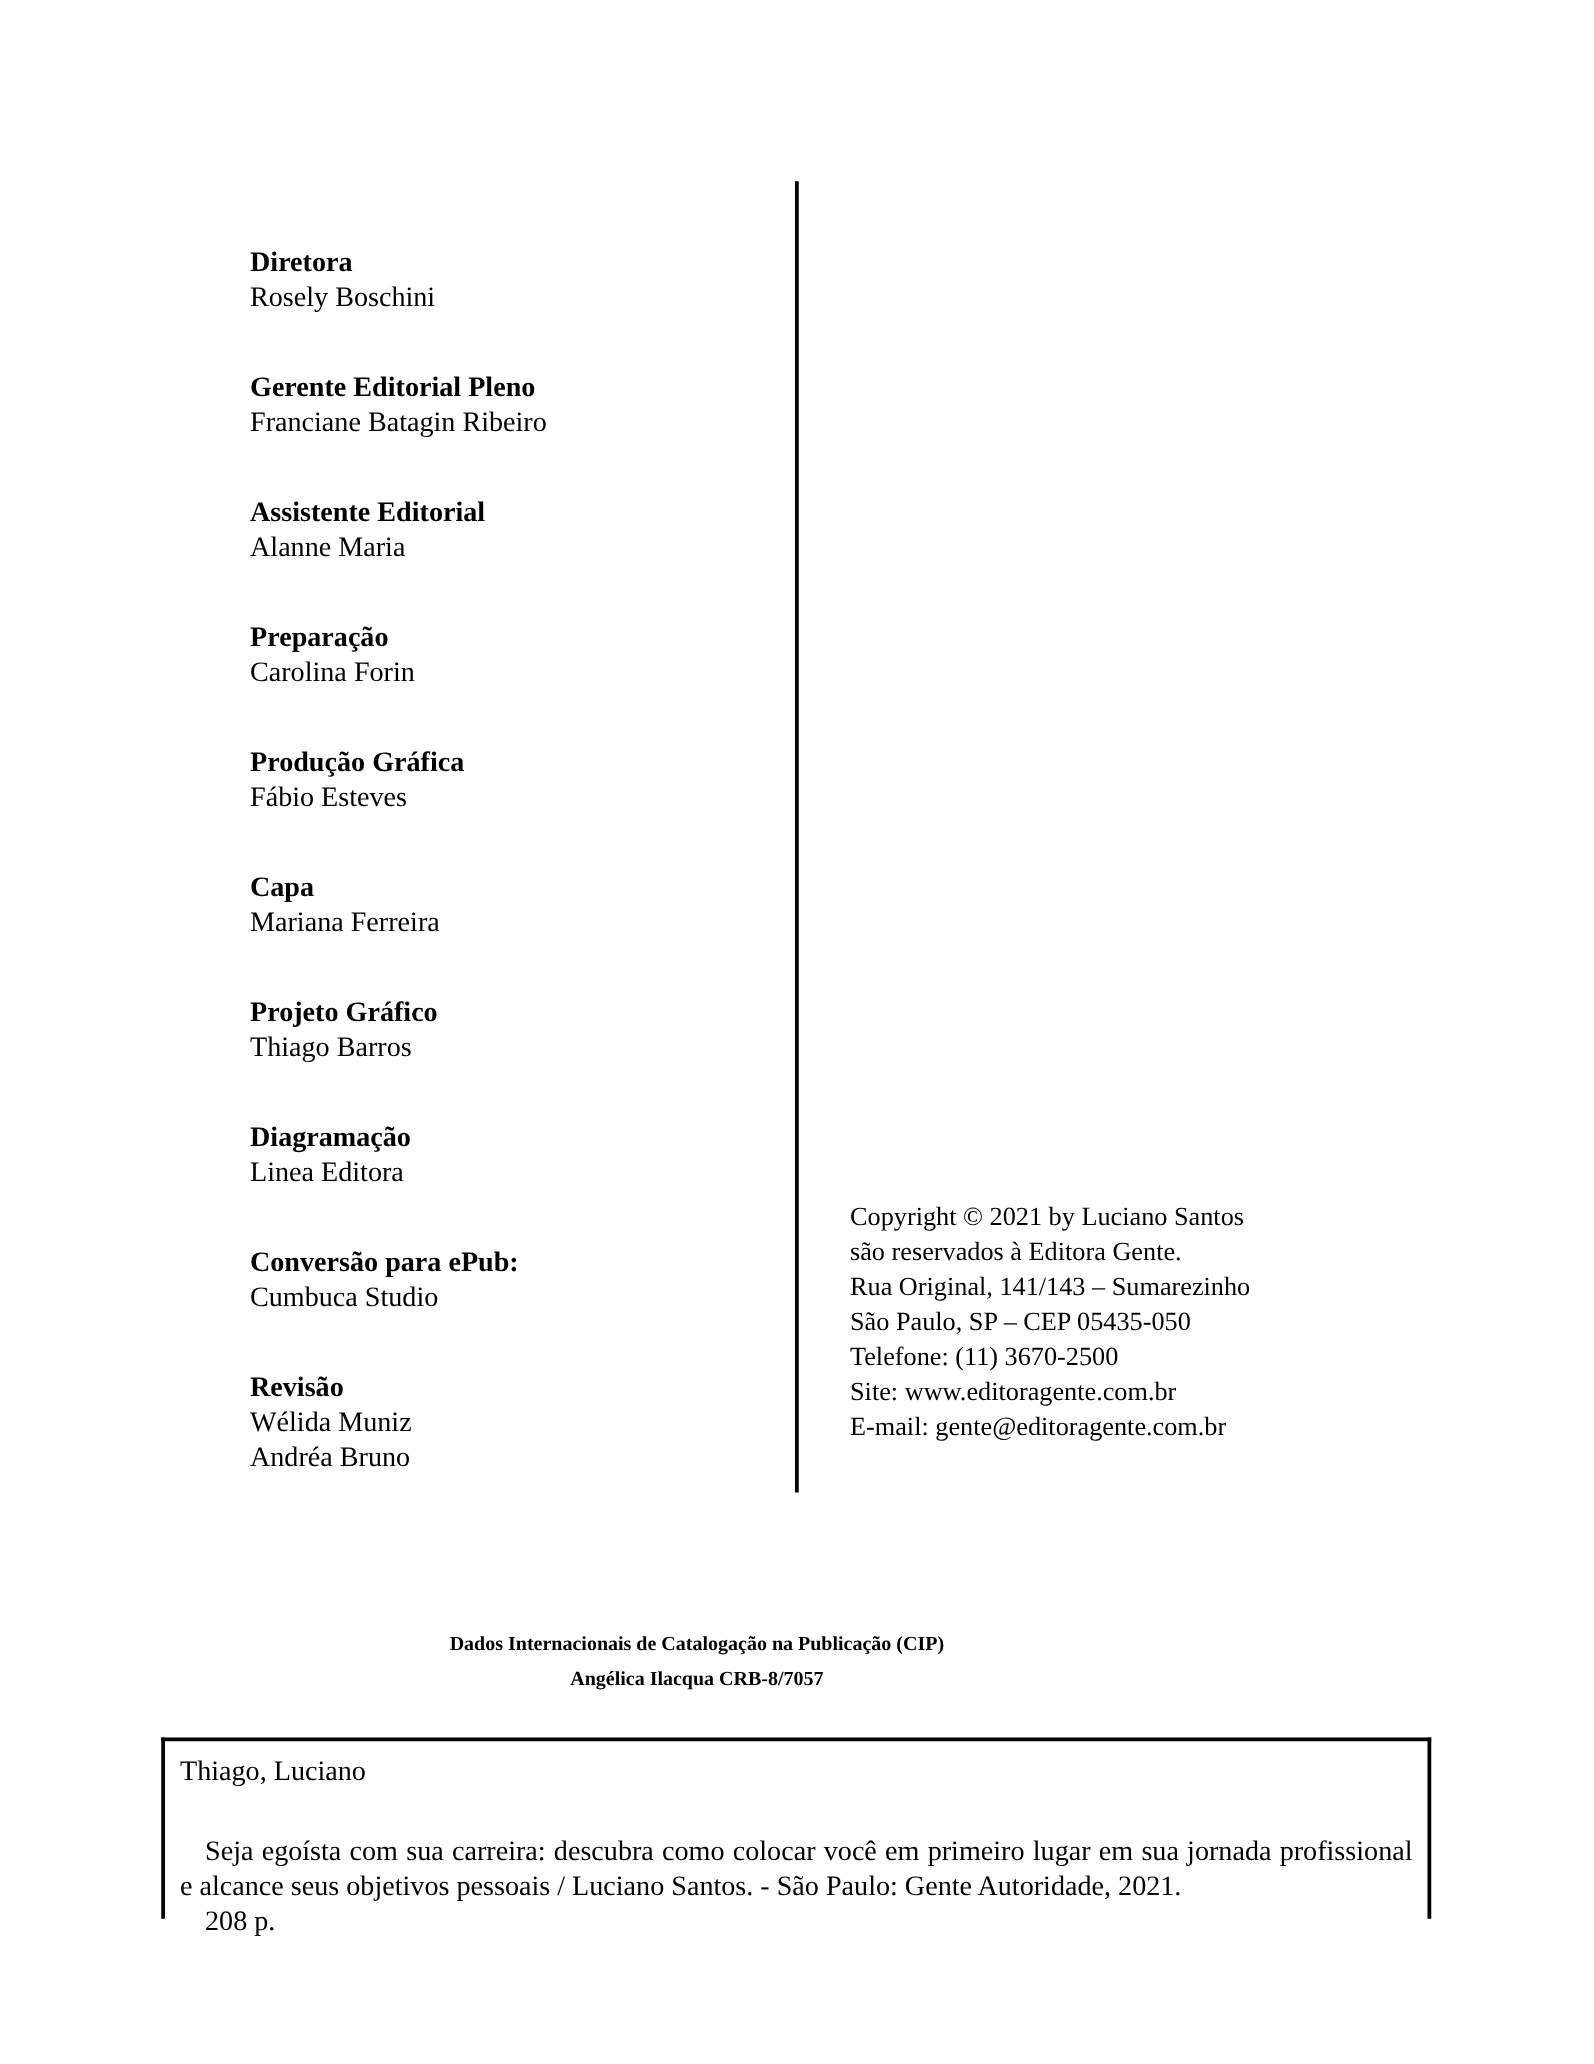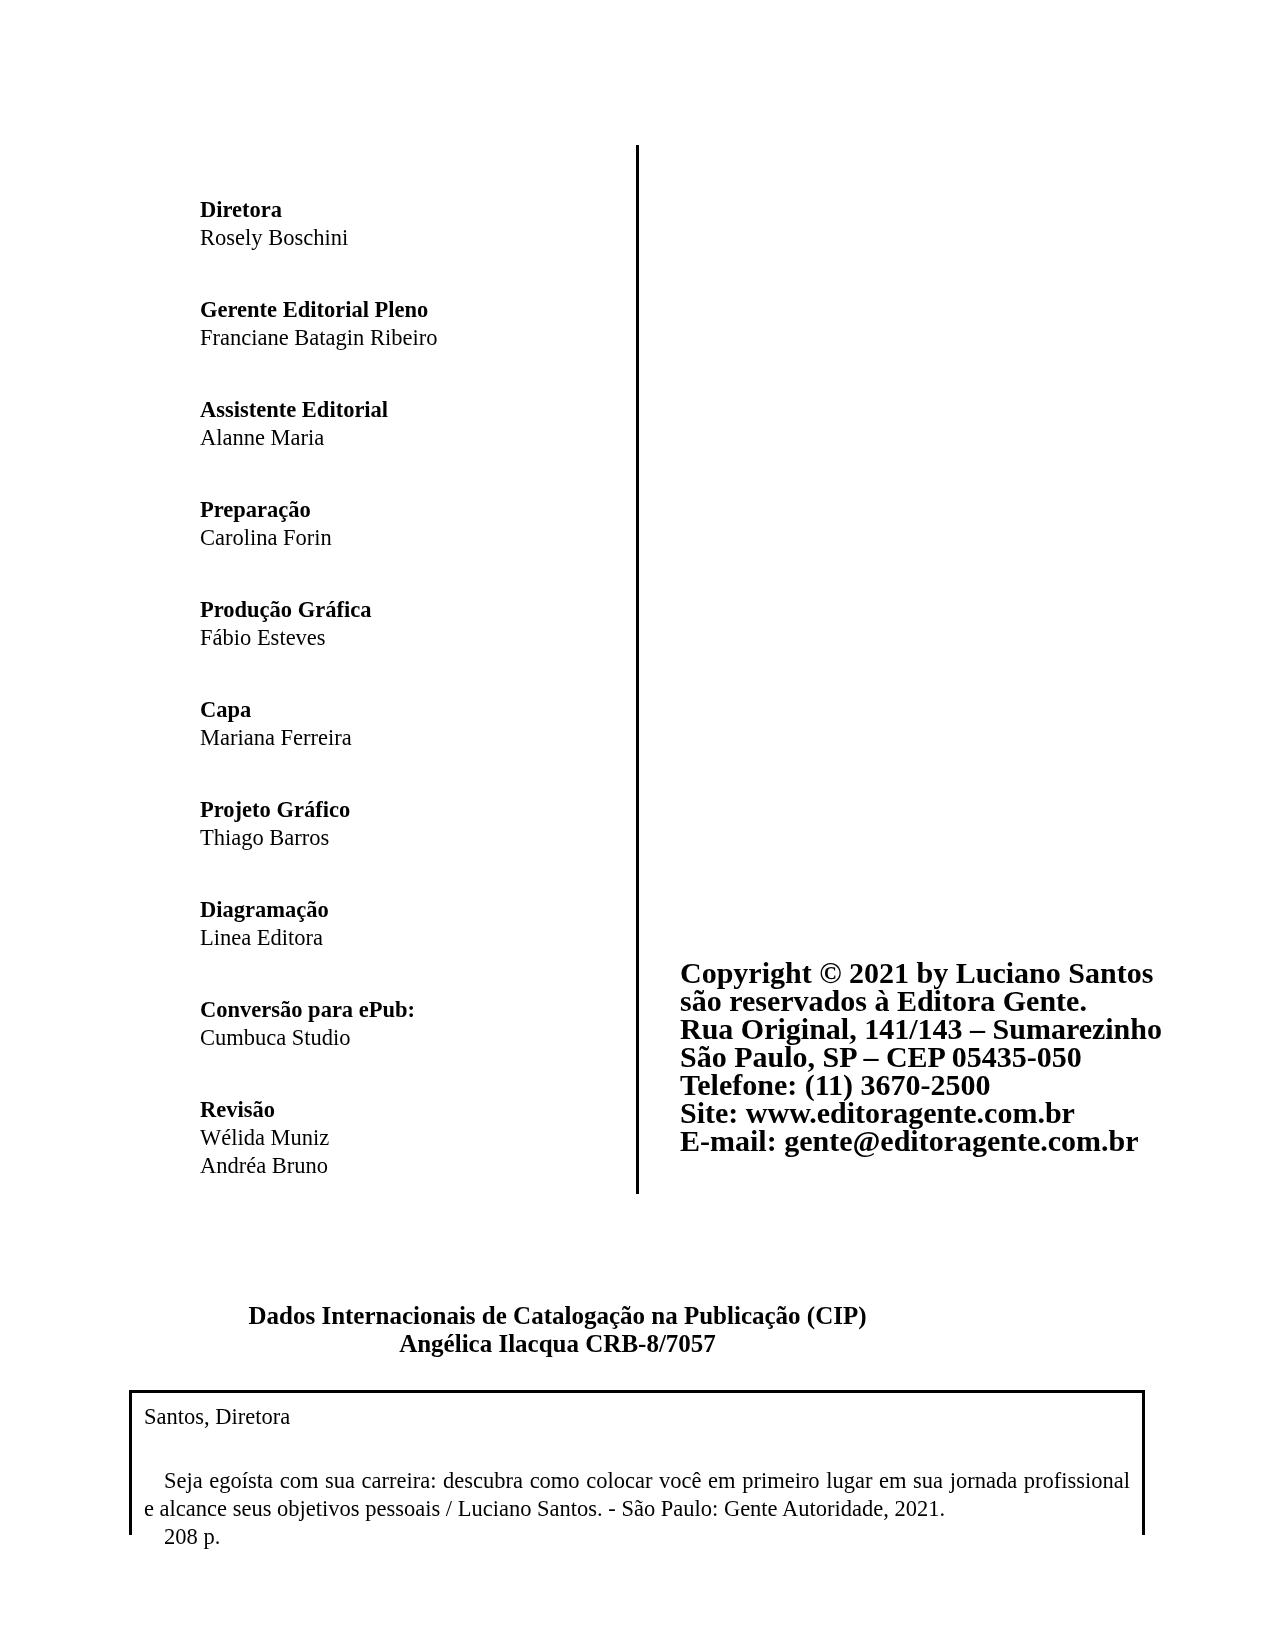--- a/index.html
+++ b/index.html
@@ -14,26 +14,26 @@
   }
   .credit-block { margin-bottom: 44px; }
   .credit-role { font-weight: bold; display: block; }
   .credit-name { display: block; }
   .divider {
     position: absolute; left: 636px; top: 145px; width: 3px; height: 1049px;
     background: #000000;
   }
   .copyright {
     position: absolute; left: 680px; top: 959px;
-    font-size: 30px; line-height: 28px; font-weight: bold;
+    font-size: 21px; line-height: 28px; font-weight: normal;
   }
   .copyright span { display: block; white-space: nowrap; }
   .cip-heading {
     position: absolute; left: 0; width: 1115px; top: 1302px;
-    text-align: center; font-weight: bold; font-size: 25px; line-height: 28px;
+    text-align: center; font-weight: bold; font-size: 16px; line-height: 28px;
   }
   .cip-heading span { display: block; }
   .cip-box {
     position: absolute; left: 129px; top: 1390px; width: 1010px; height: 142px;
     border-top: 3px solid #000; border-left: 3px solid #000; border-right: 3px solid #000;
     box-sizing: content-box;
     font-size: 22.5px; line-height: 28px;
   }
   .cip-inner { padding: 10px 12px 0 12px; }
   .cip-line { display: block; }
@@ -99,17 +99,17 @@
   <span>E-mail: gente@editoragente.com.br</span>
 </div>
 
 <div class="cip-heading">
   <span>Dados Internacionais de Catalogação na Publicação (CIP)</span>
   <span>Angélica Ilacqua CRB-8/7057</span>
 </div>
 
 <div class="cip-box">
   <div class="cip-inner">
-    <span class="cip-line">Santos, Diretora</span>
+    <span class="cip-line">Thiago, Luciano</span>
     <span class="cip-line cip-desc">Seja egoísta com sua carreira: descubra como colocar você em primeiro lugar em sua jornada profissional e alcance seus objetivos pessoais / Luciano Santos. - São Paulo: Gente Autoridade, 2021.</span>
     <span class="cip-line cip-pages">208 p.</span>
   </div>
 </div>
 
 </body></html>

